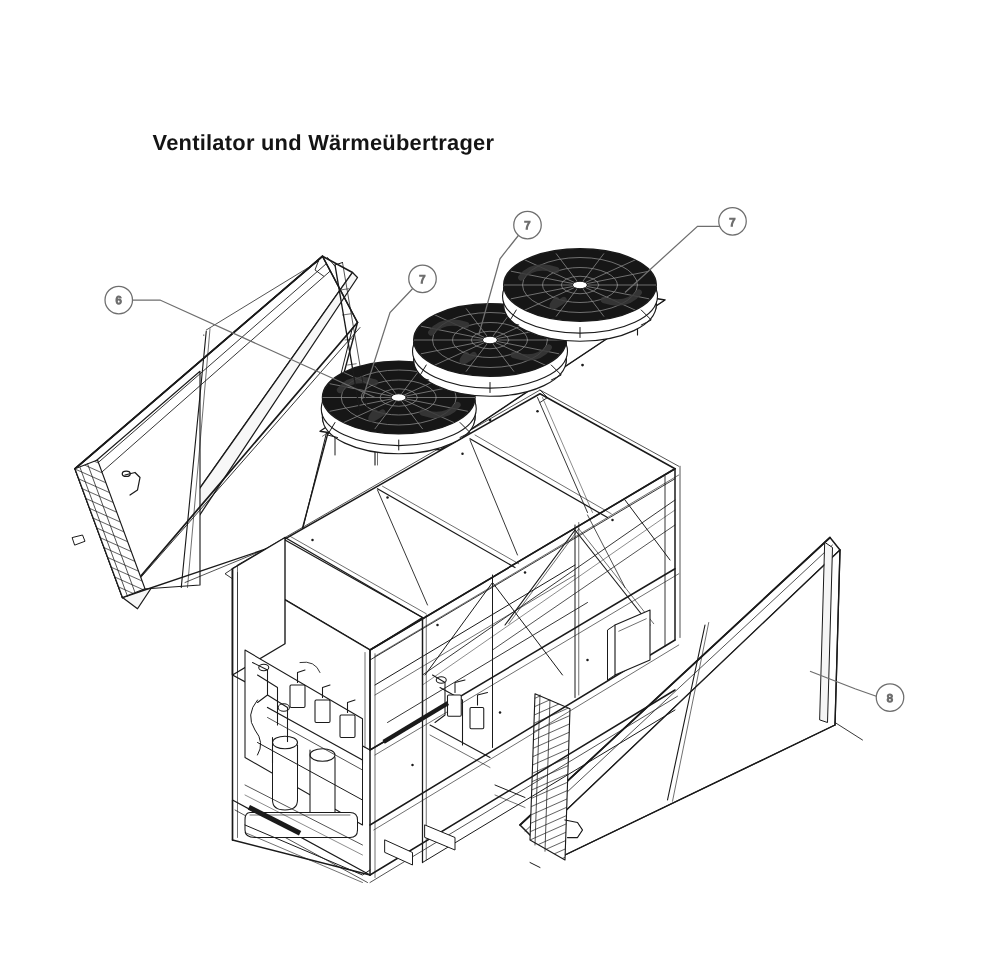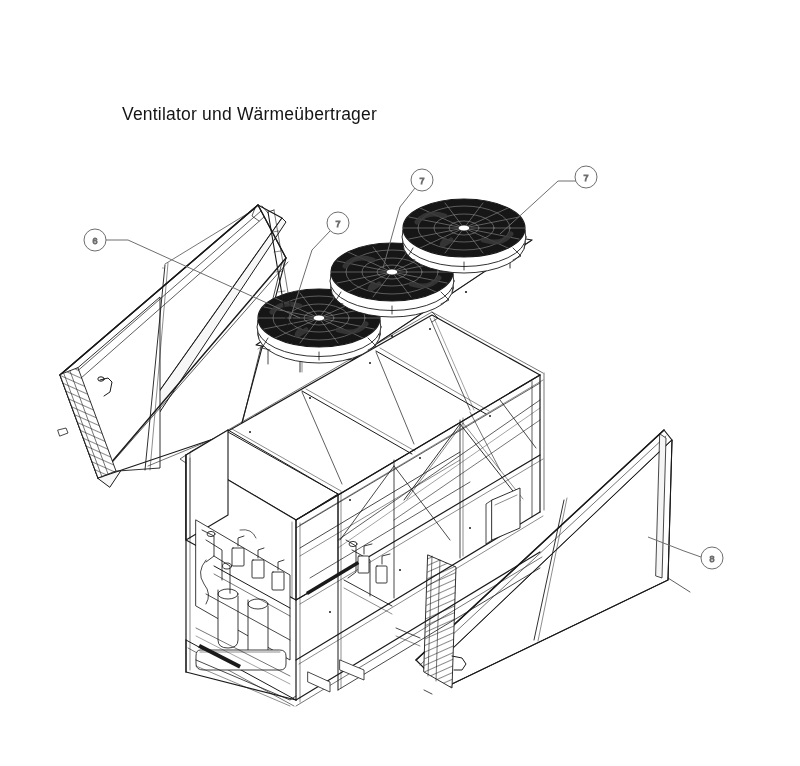--- a/index.html
+++ b/index.html
@@ -13,21 +13,21 @@
     position: relative;
     overflow: hidden;
     font-family: "Liberation Sans", sans-serif;
     color: #111111;
   }
   #page-title {
     position: absolute;
     left: 122px;
     top: 104px;
     font-size: 17.5px;
-    font-weight: normal;
+    font-weight: bold;
     letter-spacing: 0.2px;
     color: #141414;
     white-space: nowrap;
   }
   #diagram-stage {
     position: absolute;
     left: 0;
     top: 0;
     width: 800px;
     height: 766px;

